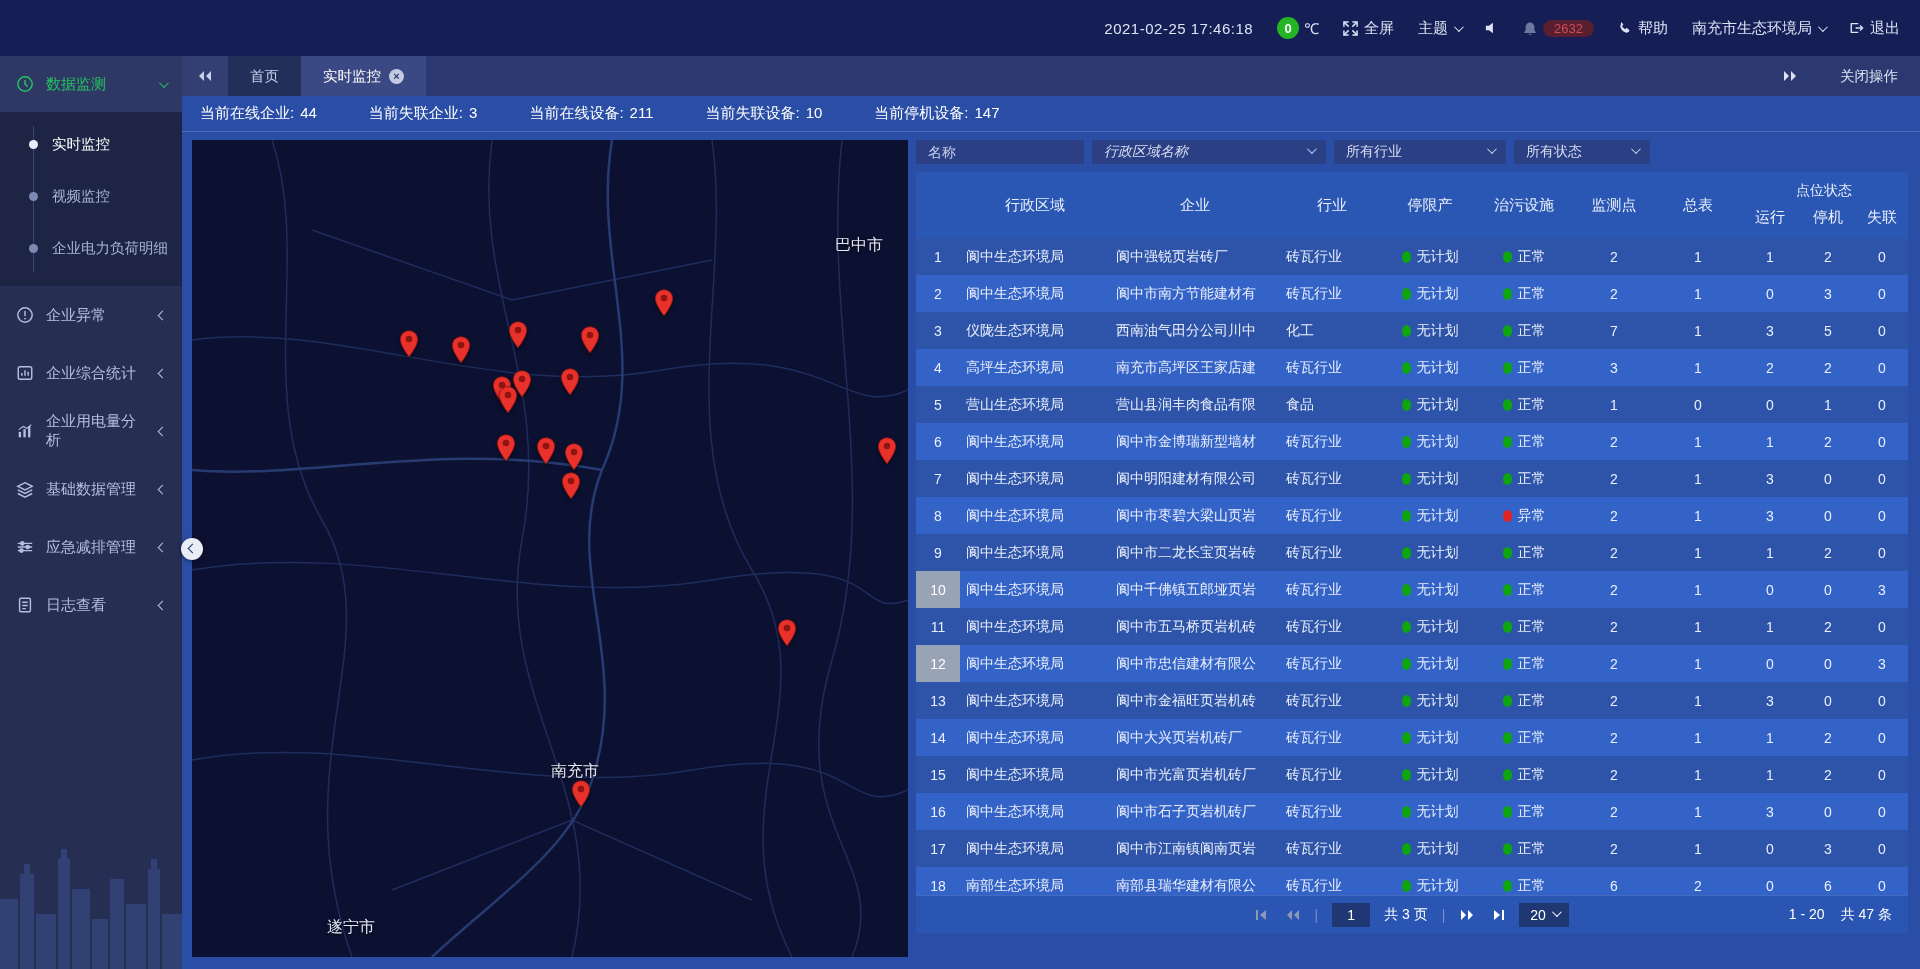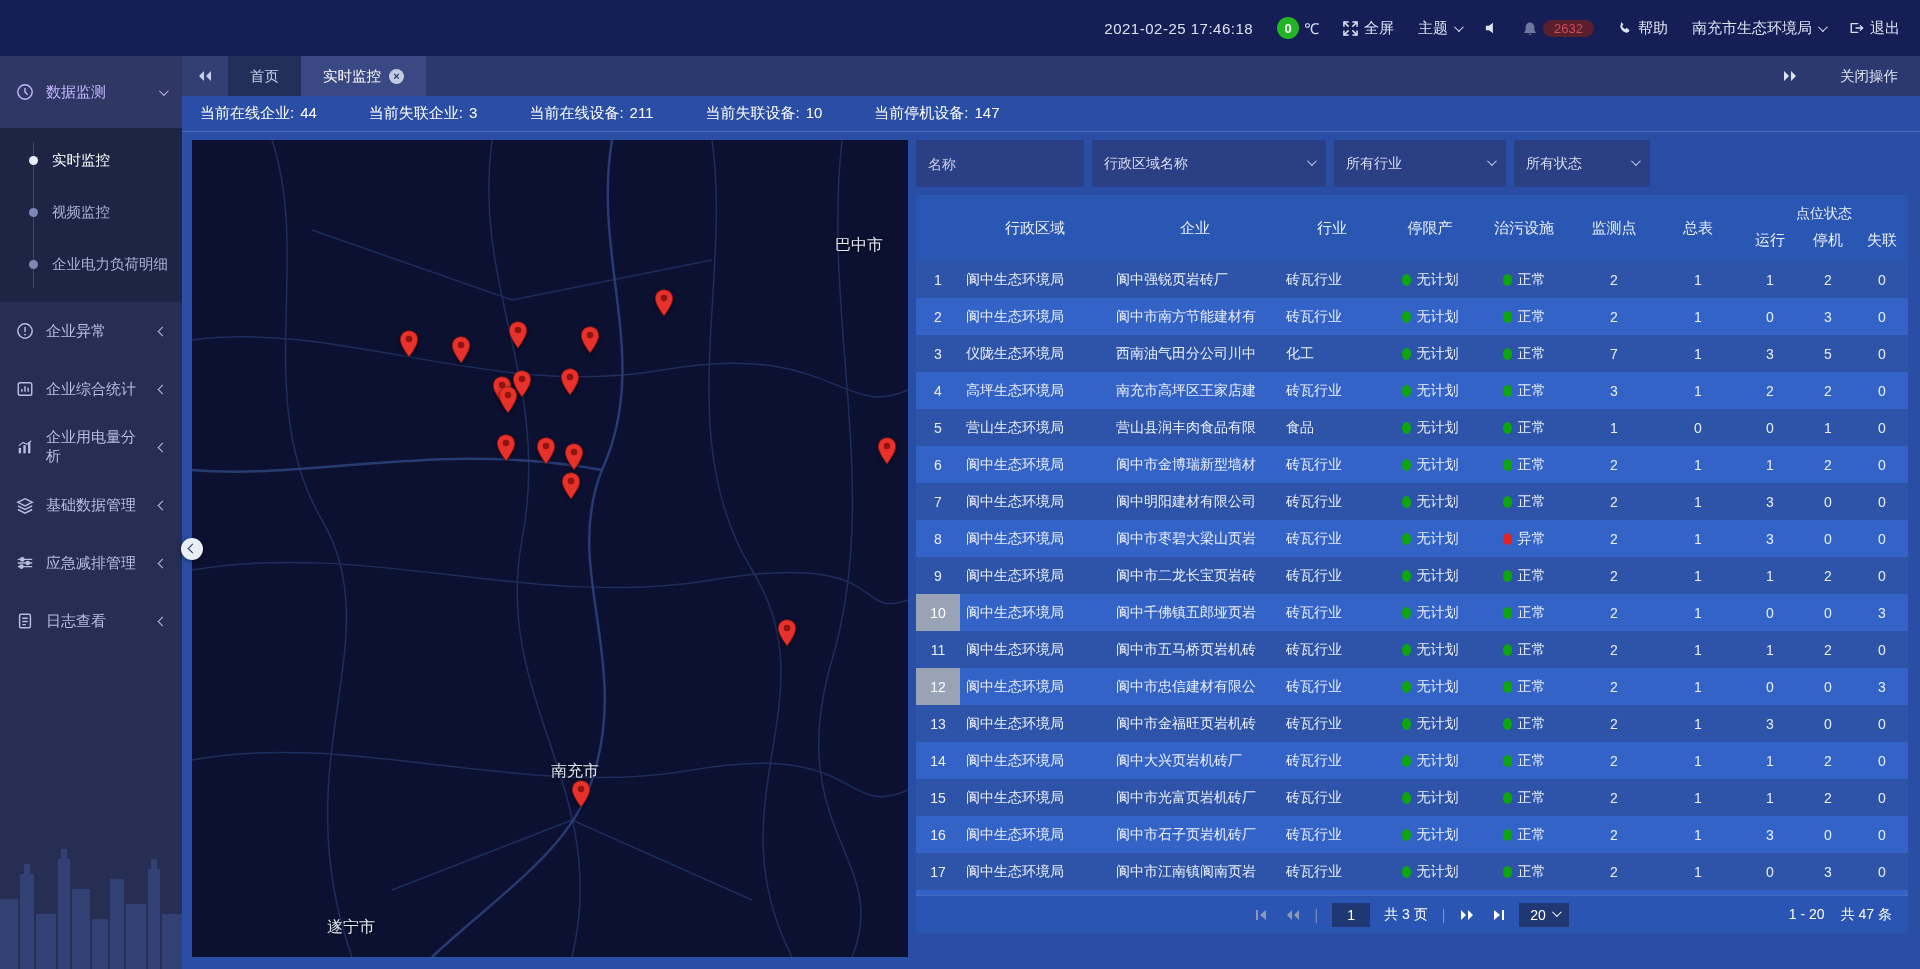--- a/index.html
+++ b/index.html
@@ -23,21 +23,21 @@
   .chev.left { transform:rotate(135deg); }
   .badge { background:#5a1f2e; color:#cf4b57; border-radius:10px; padding:1px 11px; font-size:13px; }
   .bell { opacity:0.45; }
   .icon-svg { display:block; }
 
   
   .body-row { flex:1; display:flex; min-height:0; }
 
   
   .sidebar { width:182px; background:#262e54; display:flex; flex-direction:column; position:relative; flex:0 0 auto; color:#b6bfde; }
-  .side-section { height:72px; background:#2f3765; display:flex; align-items:center; gap:12px; padding:0 16px; cursor:pointer; color:#c4b5fd; }
+  .side-section { height:56px; background:#2f3765; display:flex; align-items:center; gap:12px; padding:0 16px; cursor:pointer; color:#22c55e; }
   .side-section .lbl { flex:1; font-size:15px; }
   .submenu { background:#1d2444; padding:6px 0 12px 0; position:relative; }
   .submenu::before { content:""; position:absolute; left:33px; top:14px; bottom:14px; width:1px; background:#3c4777; }
   .sub-item { height:52px; display:flex; align-items:center; padding-left:52px; position:relative; font-size:14.5px; cursor:pointer; color:#aab4d6; }
   .sub-item::before { content:""; position:absolute; left:29px; width:9px; height:9px; border-radius:50%; background:#7d88b5; }
   .sub-item.current { color:#ffffff; }
   .sub-item.current::before { background:#e9edf8; }
   .side-item { height:58px; display:flex; align-items:center; gap:12px; padding:0 16px; font-size:15px; cursor:pointer; }
   .side-item .lbl { flex:1; }
   .side-icon { color:inherit; flex:0 0 auto; }
@@ -62,26 +62,26 @@
 
   
   .map-panel { width:716px; flex:0 0 auto; background:#0c1132; position:relative; }
   .map-roads { position:absolute; inset:0; }
   .city-label { position:absolute; transform:translate(-50%,-50%); color:#e2e8f4; font-size:16px; text-shadow:0 1px 3px rgba(0,0,0,0.9); white-space:nowrap; }
   .pin { position:absolute; width:20px; height:28px; margin-left:-10px; margin-top:-28px; cursor:pointer; filter:drop-shadow(0 2px 2px rgba(0,0,0,0.5)); }
   .map-handle { position:absolute; left:-11px; top:calc(50% - 11px); width:22px; height:22px; border-radius:50%; background:#e9edf5; display:flex; align-items:center; justify-content:center; color:#23305e; cursor:pointer; box-shadow:0 1px 4px rgba(0,0,0,0.5); z-index:5; }
 
   
   .right-panel { flex:1; display:flex; flex-direction:column; margin-bottom:24px; min-width:0; }
-  .filterbar { height:47px; display:flex; gap:8px; margin-bottom:8px; flex:0 0 auto; }
+  .filterbar { height:24px; display:flex; gap:8px; margin-bottom:8px; flex:0 0 auto; }
   .f-input { width:168px; background:#2b3f85; border:none; outline:none; color:#e7ecf8; font-size:14px; padding:0 12px; font-family:inherit; }
   .f-input::placeholder { color:#c6cde8; }
   .f-select { background:#2b3f85; display:flex; align-items:center; justify-content:space-between; padding:0 12px; color:#d7ddf0; font-size:14px; cursor:pointer; }
   .f-select .chev { color:#c6cde8; margin-top:-3px; }
-  .f-region { width:234px; } .f-industry { width:172px; } .f-status { width:136px; }
+  .f-region { width:234px;font-style:italic; } .f-industry { width:172px; } .f-status { width:136px; }
 
   .table-wrap { flex:1; display:flex; flex-direction:column; overflow:hidden; min-height:0; }
   .thead { display:grid; grid-template-columns:44px 150px 170px 104px 92px 96px 84px 84px 168px; height:66px; background:#2b57b4; flex:0 0 auto; font-size:15px; color:#e8eefa; }
   .th { display:flex; align-items:center; justify-content:center;text-align:center; }
   .th-group { display:flex; flex-direction:column; justify-content:center; }
   .th-group-title { text-align:center; height:24px; line-height:24px; font-size:14px; }
   .th-group-cols { display:grid; grid-template-columns:60px 56px 52px; height:30px; }
   .th-group-cols span { display:flex; align-items:center; justify-content:center; }
 
   .tbody { flex:1; overflow:hidden; }

